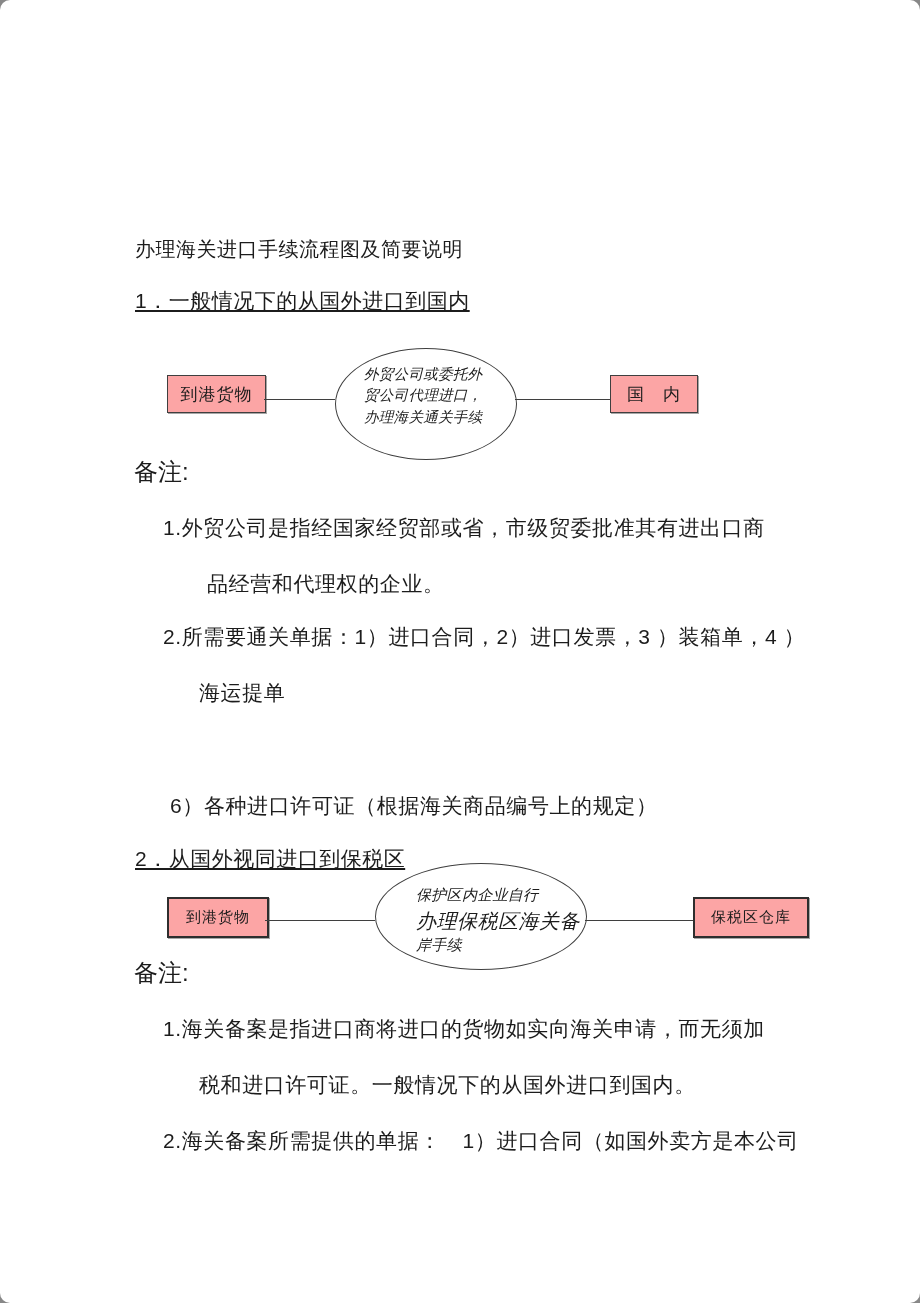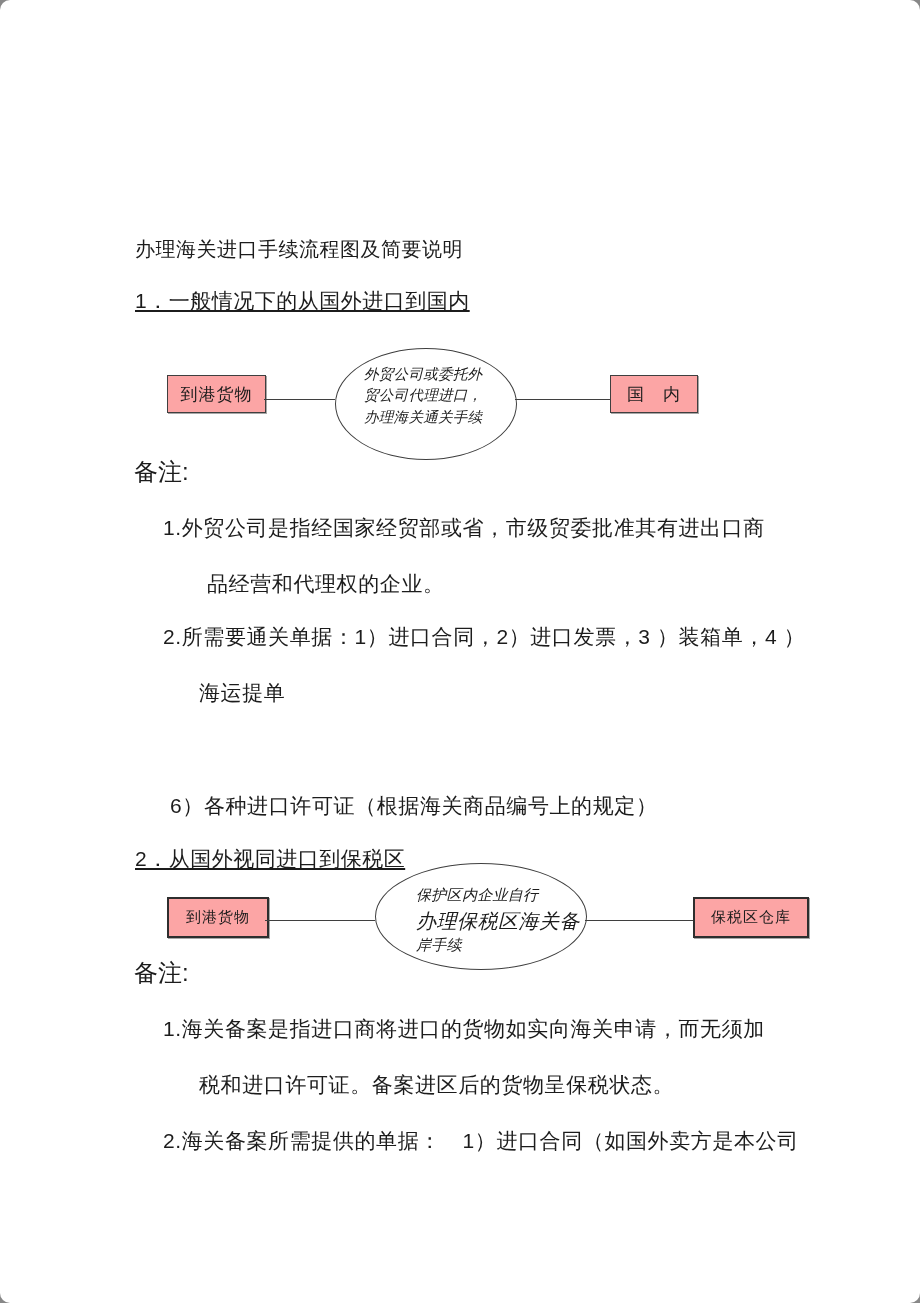--- a/index.html
+++ b/index.html
@@ -90,16 +90,16 @@
 
   <div class="hline" style="left:585px;top:920px;width:108px;"></div>
 
   <div class="fbox fbox2" style="left:693px;top:897px;width:112px;height:37px;">
     <span class="bt">保税区仓库</span>
   </div>
 
   <div class="t label" style="left:134px;top:959px;">备注:</div>
 
   <div class="t note" style="left:163px;top:1017px;">1.海关备案是指进口商将进口的货物如实向海关申请，而无须加</div>
-  <div class="t note" style="left:199px;top:1073px;">税和进口许可证。备案进区后的货物呈保税状态。</div>
+  <div class="t note" style="left:199px;top:1073px;">税和进口许可证。一般情况下的从国外进口到国内。</div>
   <div class="t note" style="left:163px;top:1129px;">2.海关备案所需提供的单据：　1）进口合同（如国外卖方是本公司</div>
 
 </div>
 
 </body></html>

